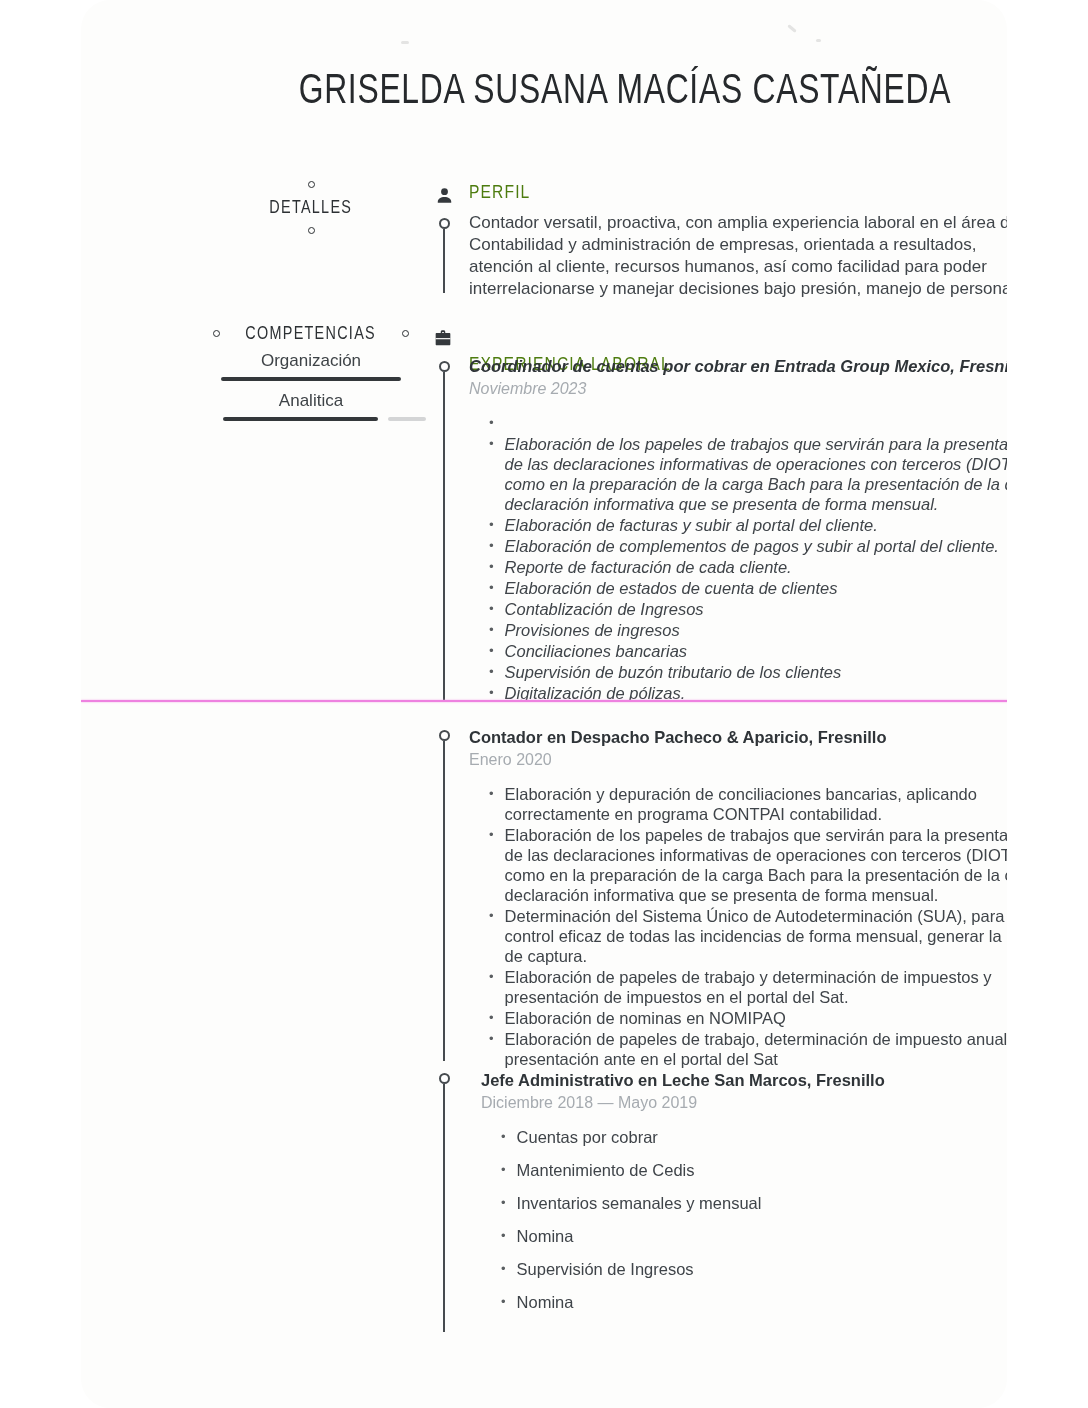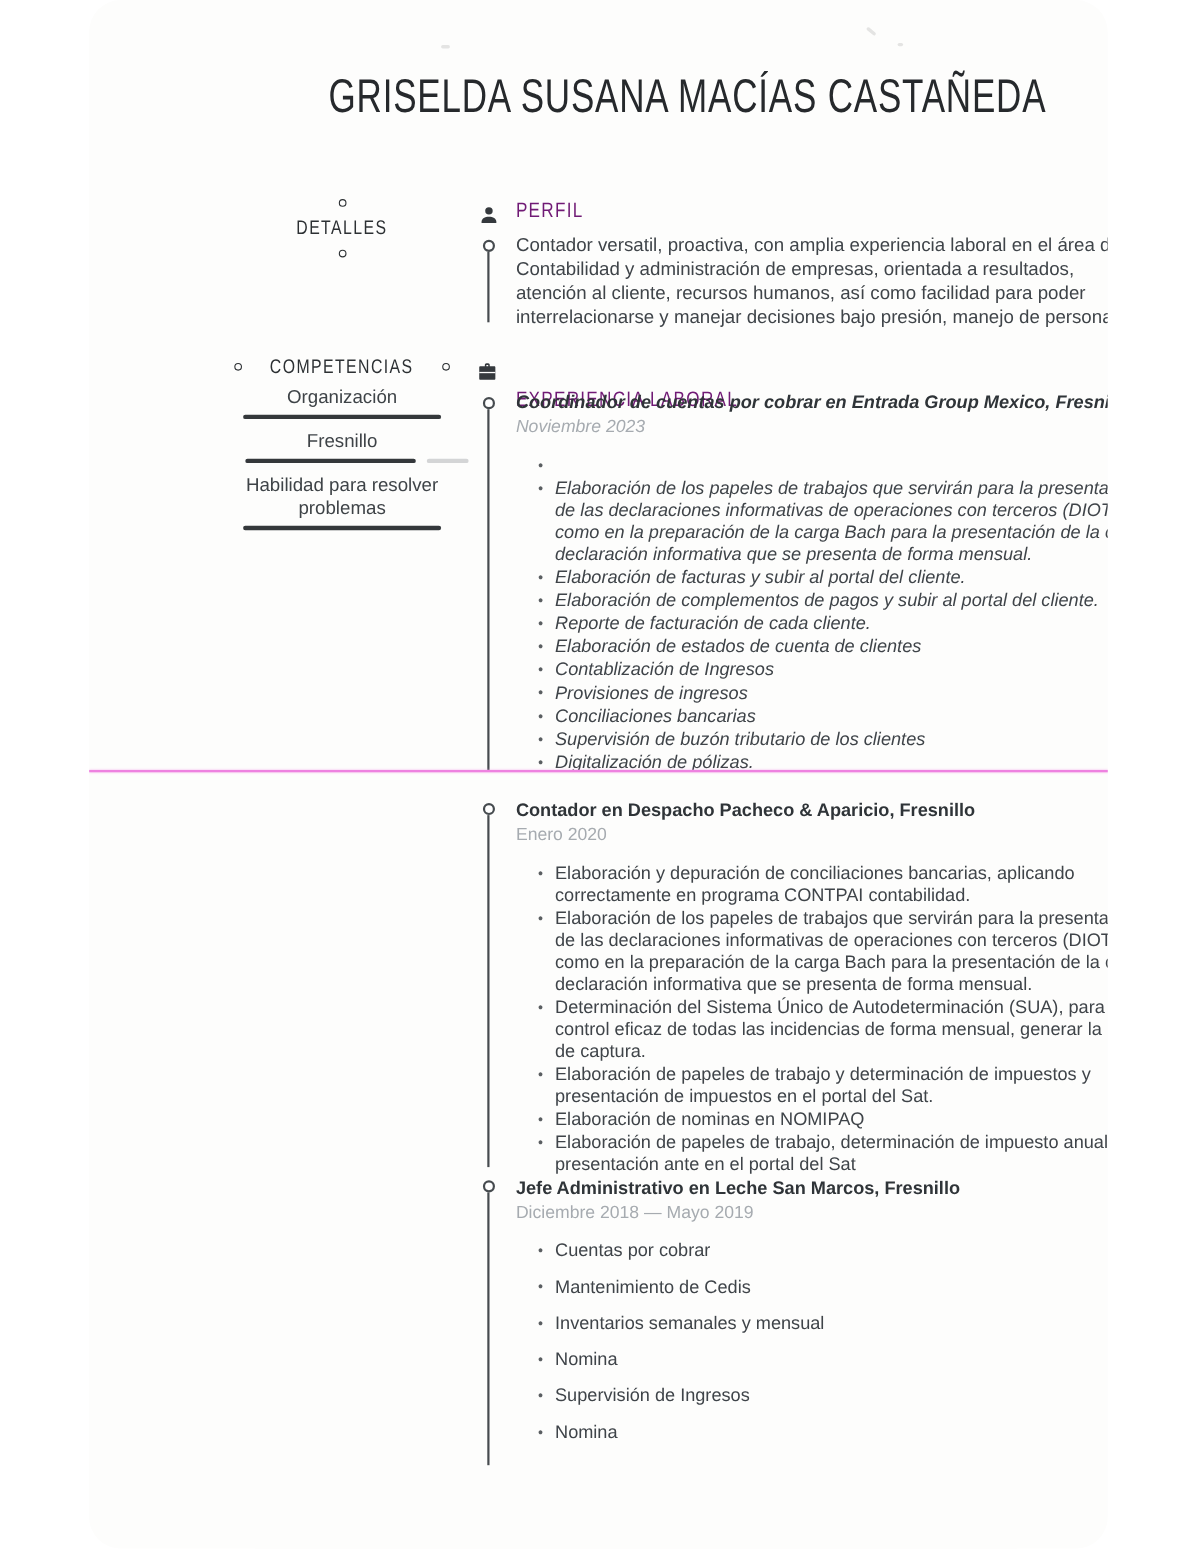--- a/index.html
+++ b/index.html
@@ -16,21 +16,21 @@
   .name .squeeze{display:inline-block;transform:scaleX(0.74);transform-origin:center;}
   
   .sideheading{
     position:absolute;left:130px;width:200px;display:flex;align-items:center;
     justify-content:center;gap:9px;color:#2c3033;
   }
   .sideheading .htxt{font-size:18px;letter-spacing:1.6px;display:inline-block;transform:scaleX(0.8);white-space:nowrap;}
   .ring{width:5px;height:5px;border:1.7px solid #2c3033;border-radius:50%;flex:0 0 auto;}
   #detalles{top:181px;flex-direction:column;}
   #competencias{top:323px;}
-  .mainheading{position:absolute;left:388px;color:#701a75;font-size:19px;letter-spacing:1.4px;white-space:nowrap;}
+  .mainheading{position:absolute;left:388px;color:#4d7c0f;font-size:19px;letter-spacing:1.4px;white-space:nowrap;}
   .mainheading .htxt{display:inline-block;transform:scaleX(0.82);transform-origin:left center;}
   #perfil-heading{top:181px;}
   #experiencia-heading{top:325px;margin-top:28px;}
   
   #skills{position:absolute;left:140px;top:350px;width:180px;}
   .skill-label{font-size:17px;line-height:21px;color:#3e4347;text-align:center;}
   .skill-underline{position:relative;height:4px;background:#34383b;border-radius:2px;margin:6px auto 9px auto;}
   .skill-0 .skill-underline{width:100%;}
   .skill-1 .skill-underline{width:86%;margin-left:2px;}
   .skill-1 .skill-underline::after{
@@ -46,21 +46,21 @@
   #briefcase-icon{left:352px;top:328px;width:20px;height:20px;}
   .tl-circle{position:absolute;left:358px;width:7px;height:7px;border:2px solid #464b4f;border-radius:50%;background:#fff;}
   .tl-line{position:absolute;left:362px;width:2px;background:#464b4f;}
   #tlc-1{top:218px;} #tll-1{top:229px;height:64px;}
   #tlc-2{top:361px;} #tll-2{top:372px;height:328px;}
   #tlc-3{top:730px;} #tll-3{top:741px;height:320px;}
   #tlc-4{top:1073px;} #tll-4{top:1084px;height:248px;}
   
   #jobs{position:absolute;left:388px;top:0;width:580px;}
   .job{position:absolute;left:0;width:580px;}
-  .job-0{top:355px;font-style:italic;} .job-1{top:726px;} .job-2{top:1069px;}
+  .job-0{top:355px;font-style:italic;} .job-1{top:726px;} .job-2{top:1069px;margin-left:12px;}
   .job-title{font-weight:bold;font-size:16.5px;line-height:22px;color:#2f3438;}
   .job-date{font-size:16px;line-height:20px;color:#a6abb0;margin-top:2px;}
   .job-bullets{list-style:none;margin:14px 0 0 0;padding:0 0 0 20px;}
   .job-bullets li{display:flex;gap:11px;font-size:16.5px;line-height:20px;margin-bottom:1px;color:#3f4449;}
   .job-bullets .marker{flex:0 0 auto;font-size:13px;line-height:20px;color:#5a5e61;}
   .job-2 .job-bullets li{margin-bottom:13px;}
   
   #pink-line{position:absolute;left:0;top:700px;width:1088px;height:2px;background:#ee82e0;box-shadow:0 0 2px #f2a6e8;}
   .speck{position:absolute;background:#e4e4e3;border-radius:2px;}
   #speck-1{left:320px;top:41px;width:8px;height:3px;}
@@ -92,28 +92,24 @@
   </div>
 
   <div id="skills">
 
       <div class="skill skill-0">
         <div class="skill-label">Organización</div>
         <div class="skill-underline"></div>
       </div>
 
       <div class="skill skill-1">
-        <div class="skill-label">Fresnillo</div>
+        <div class="skill-label">Analitica</div>
         <div class="skill-underline"></div>
       </div>
 
-      <div class="skill skill-2">
-        <div class="skill-label">Habilidad para resolver problemas</div>
-        <div class="skill-underline"></div>
-      </div>
     </div>
 
   <svg id="person-icon" class="svgicon" viewBox="0 0 24 24">
     <circle cx="12" cy="7.2" r="4.3"></circle>
     <path d="M3.5 21v-1.2c0-3.7 3.8-5.9 8.5-5.9s8.5 2.2 8.5 5.9V21z"></path>
   </svg>
   <div class="mainheading" id="perfil-heading">
     <span class="htxt">PERFIL</span>
   </div>
   <div id="perfil-text">Contador versatil, proactiva, con amplia experiencia laboral en el área de Contabilidad y administración de empresas, orientada a resultados, atención al cliente, recursos humanos, así como facilidad para poder interrelacionarse y manejar decisiones bajo presión, manejo de personal.</div>

